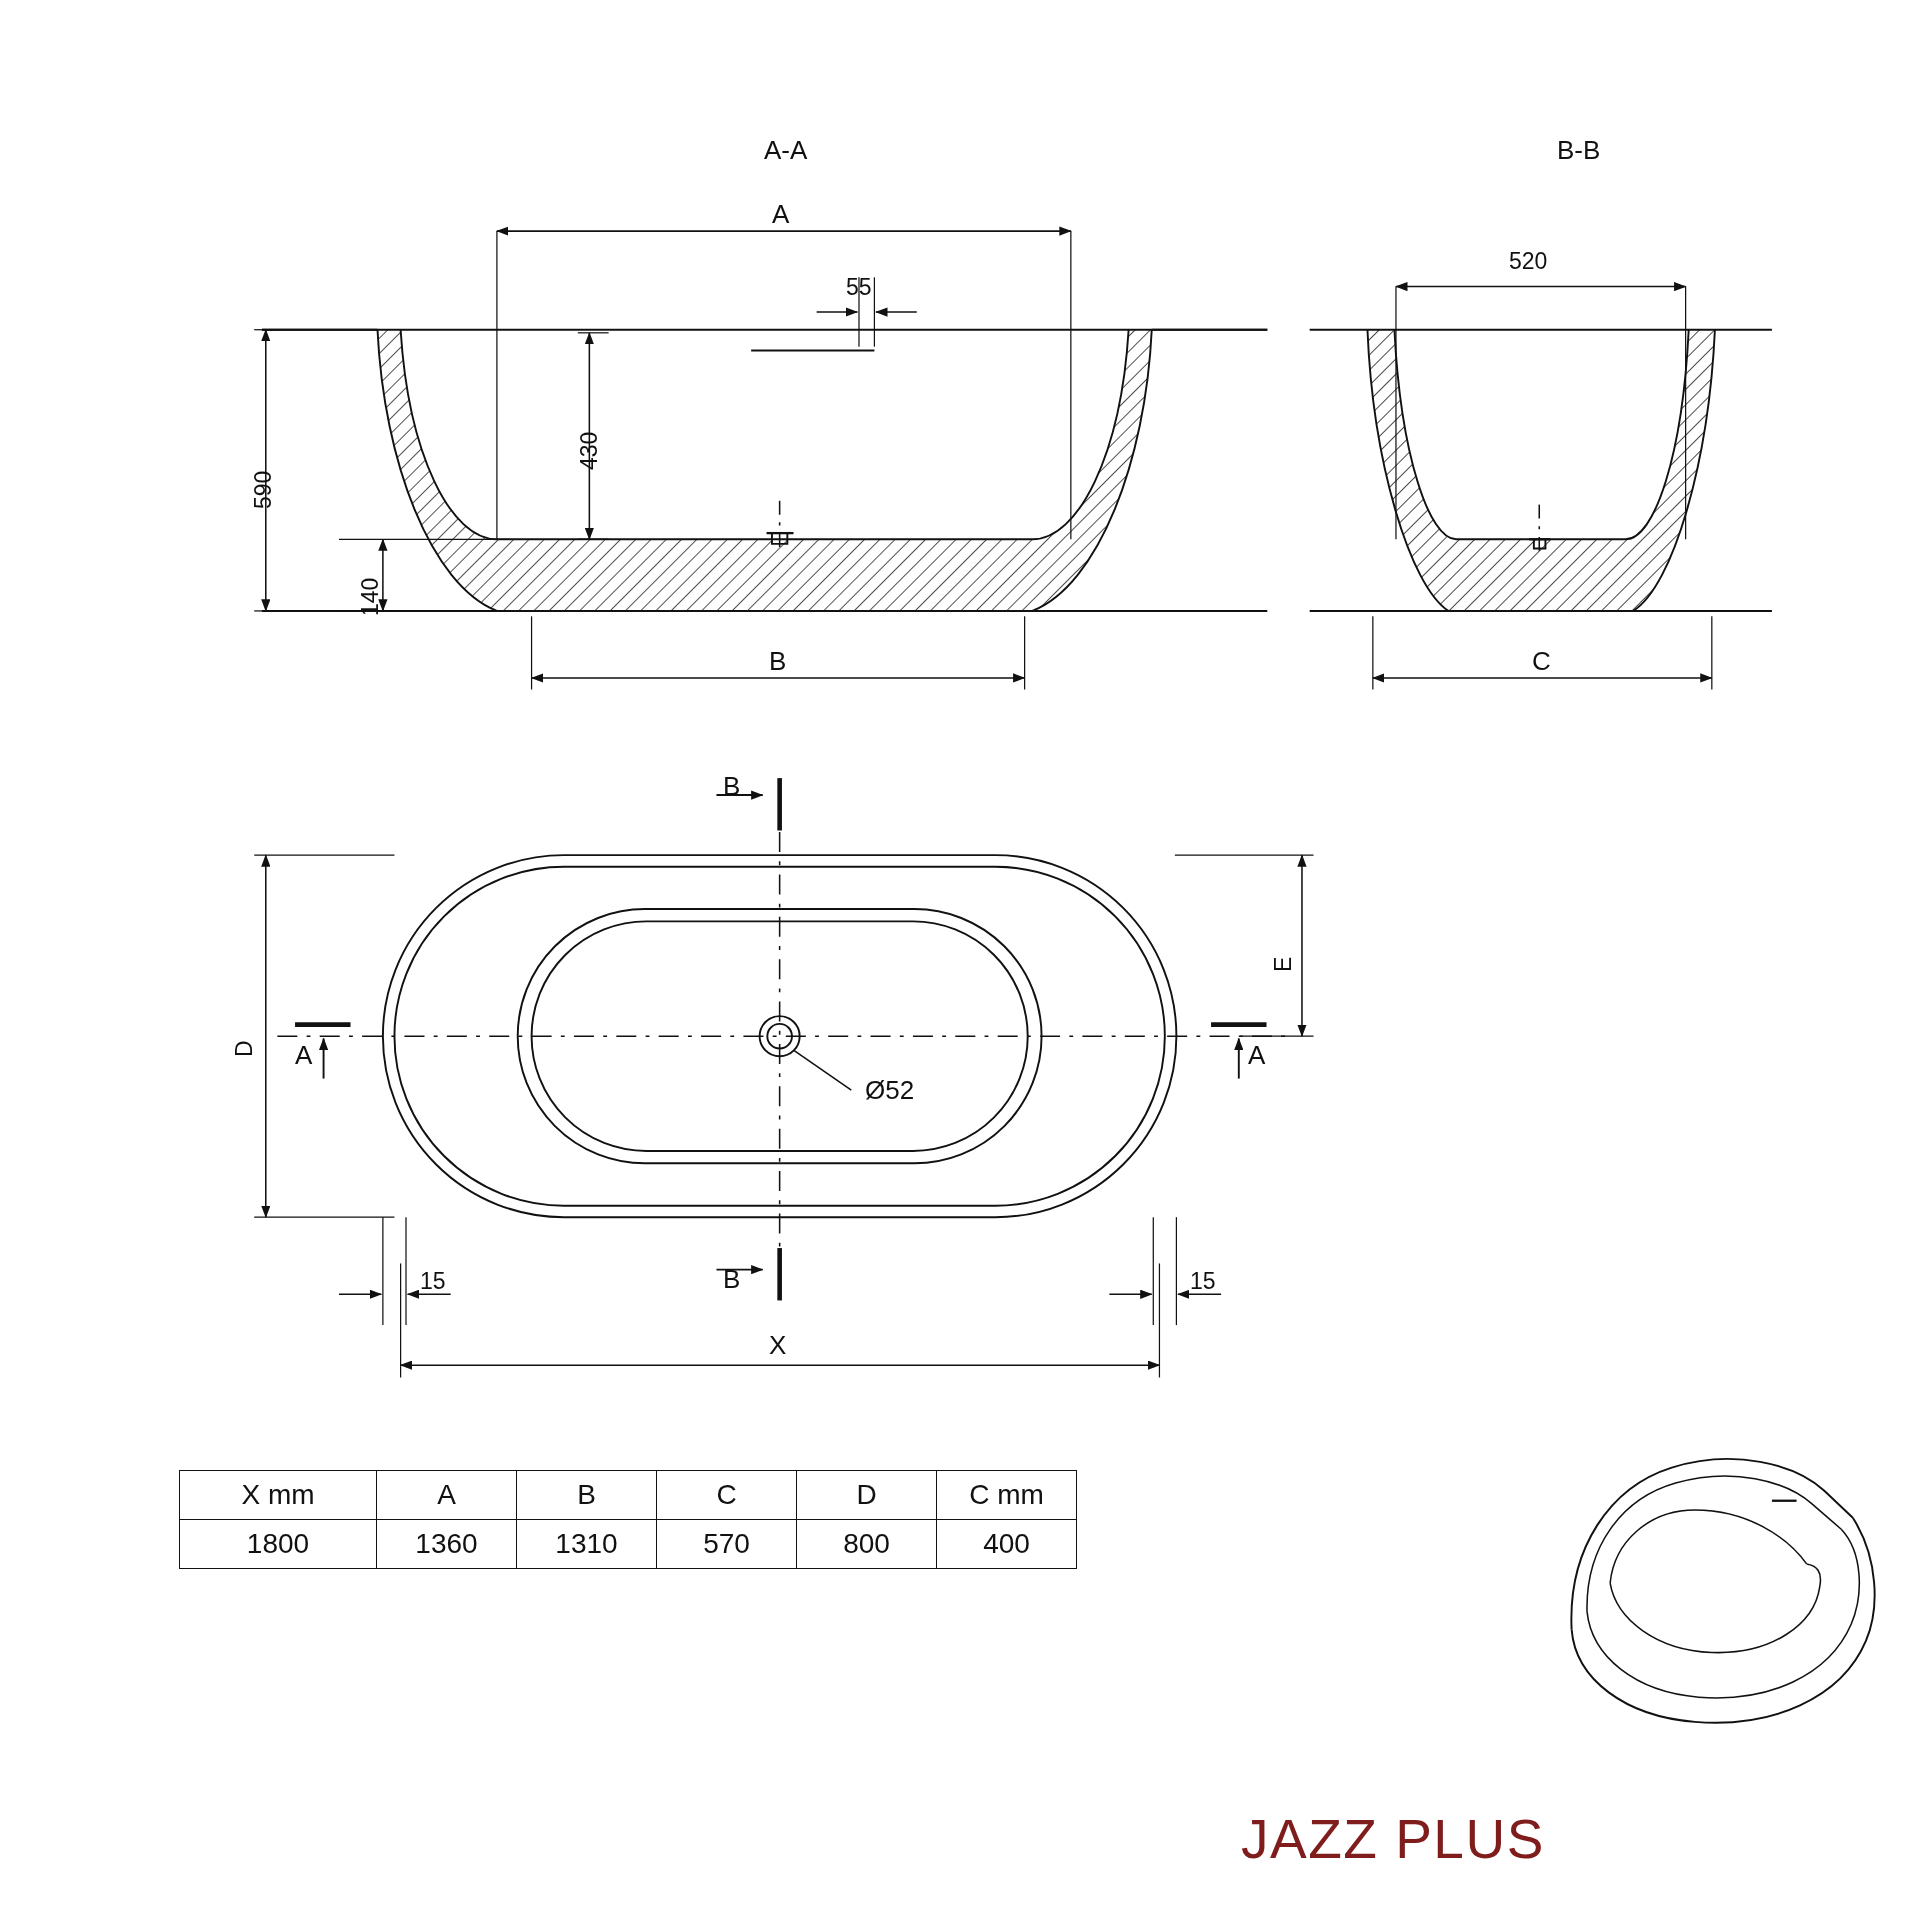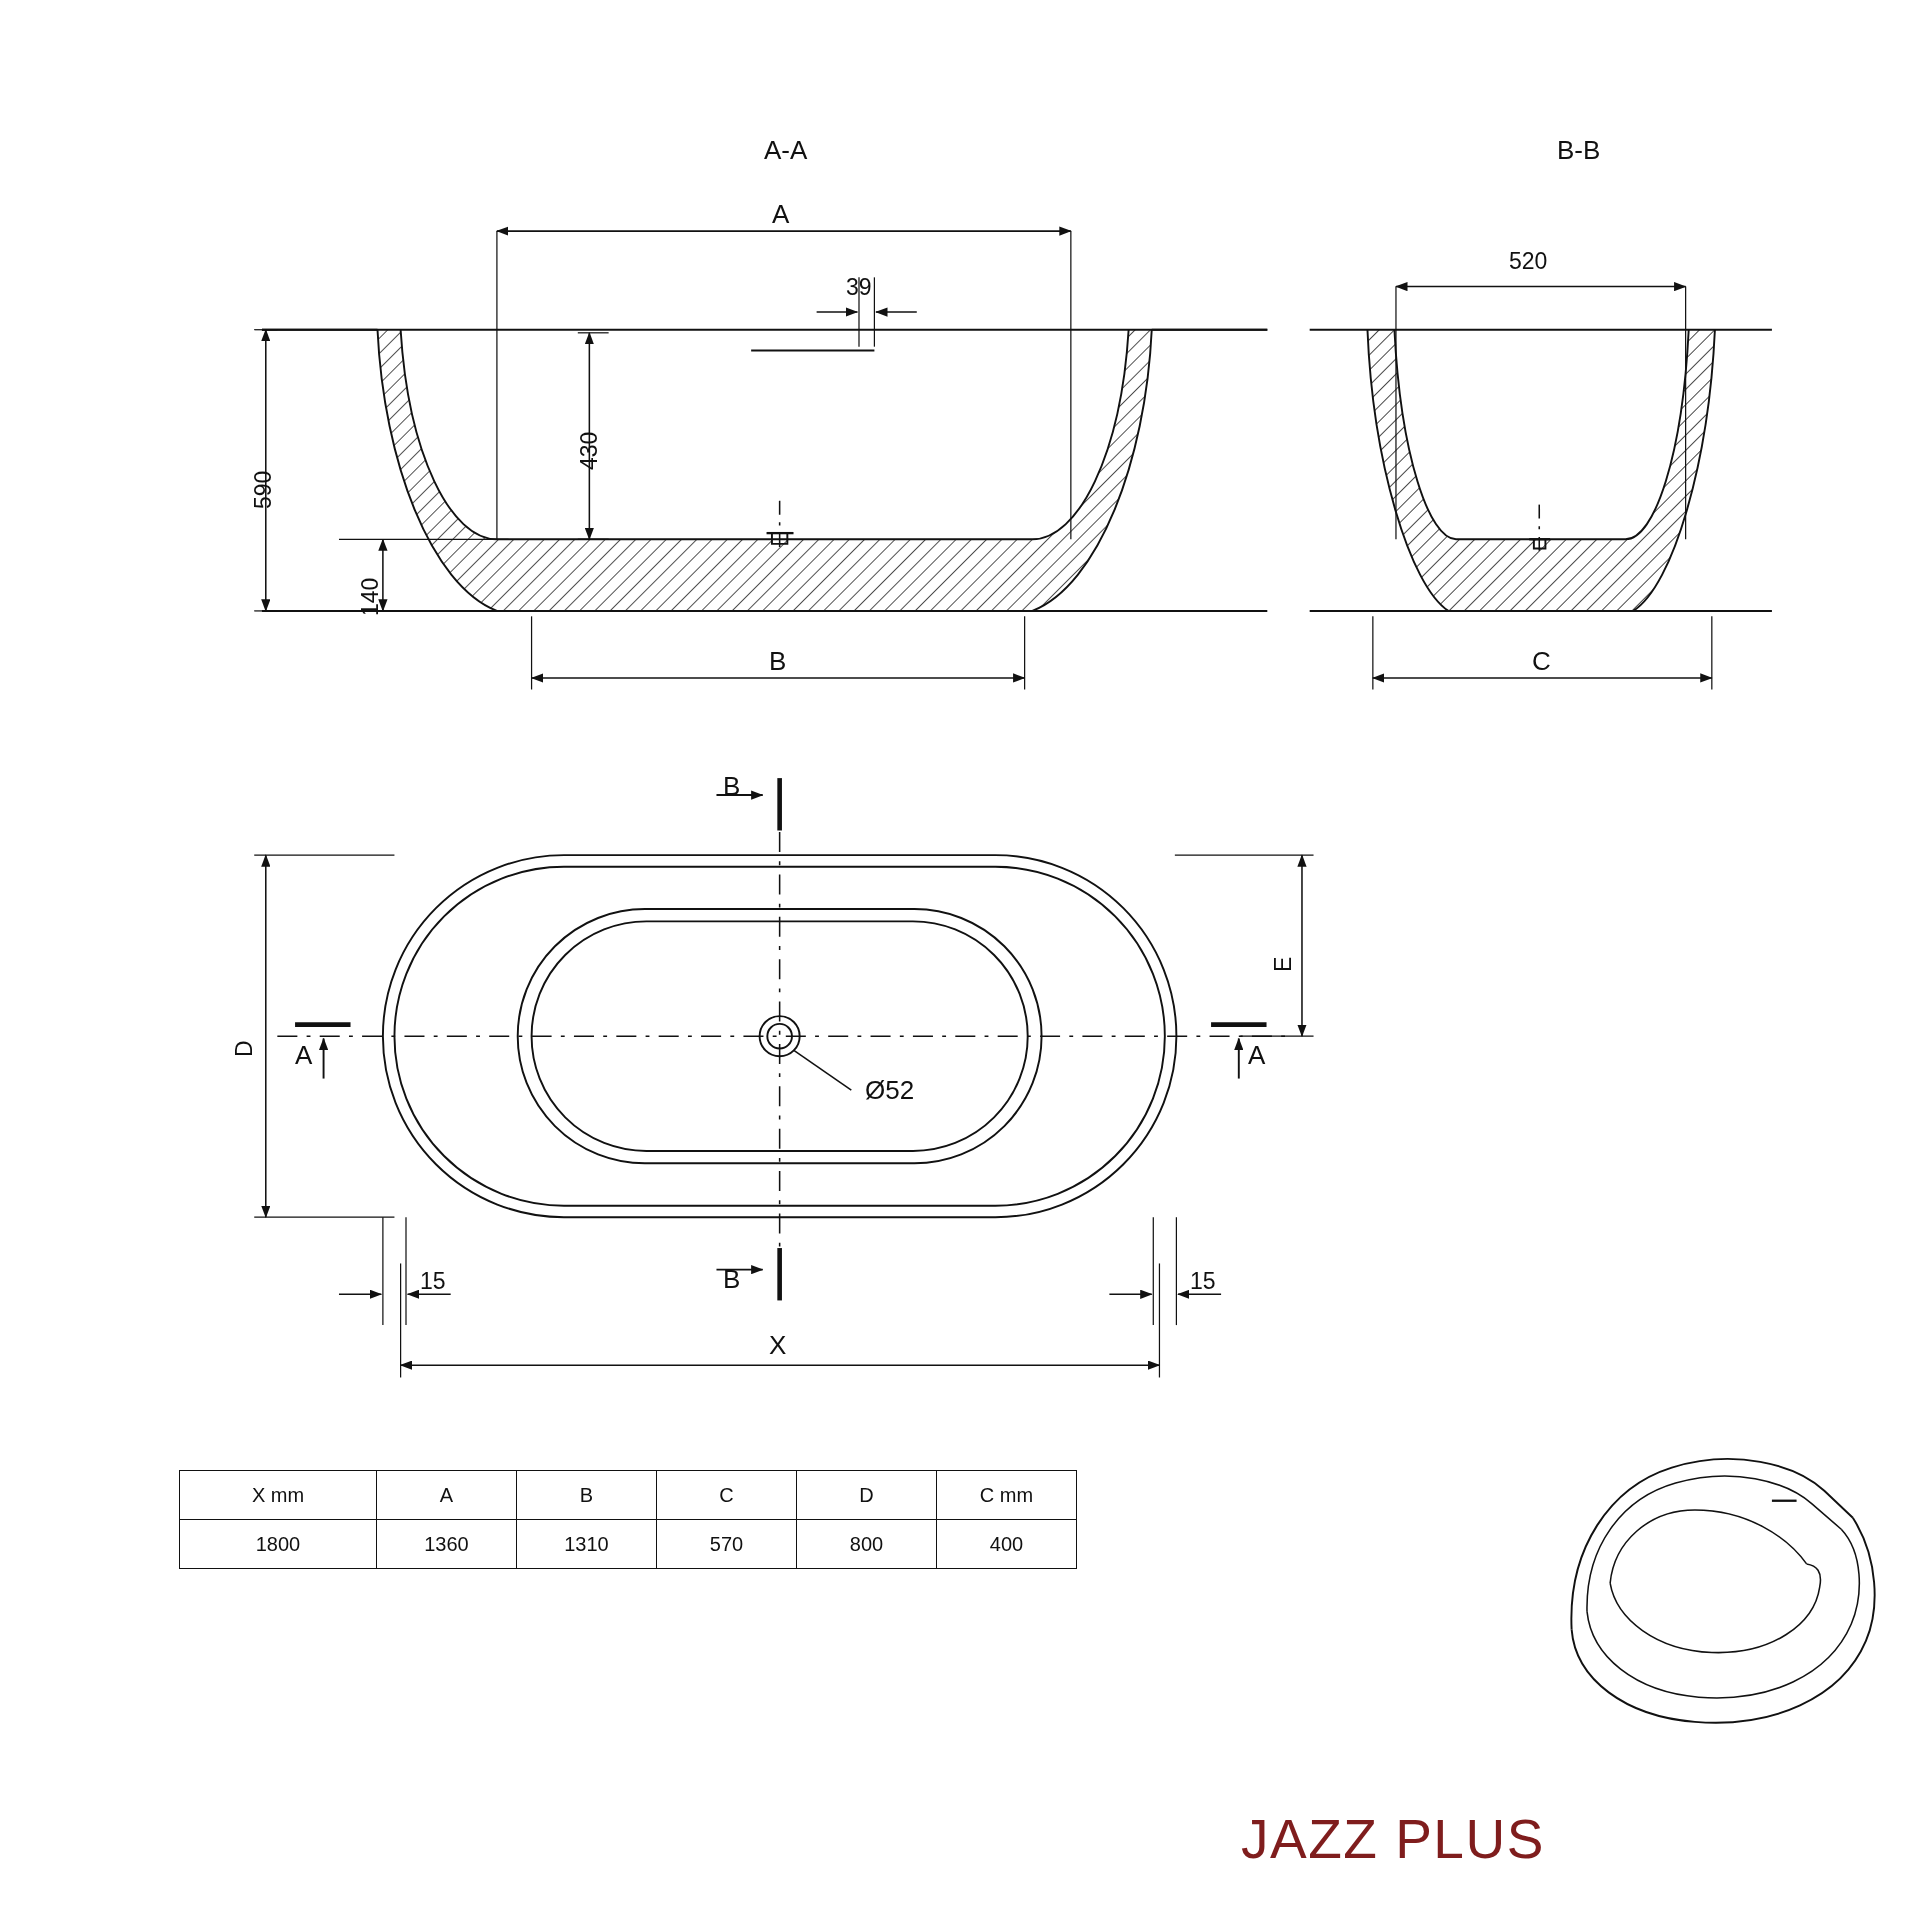--- a/index.html
+++ b/index.html
@@ -55,21 +55,21 @@
     left: 179px;
     top: 1470px;
     border-collapse: collapse;
     font-family: "Liberation Sans", sans-serif;
   }
   table.spec td, table.spec th {
     border: 1.5px solid #111;
     width: 139px;
     height: 48px;
     text-align: center;
-    font-size: 20px;
+    font-size: 28px;
     font-weight: normal;
     color: #111;
     padding: 0;
   }
   table.spec th:first-child, table.spec td:first-child {
     width: 196px;
   }
 </style>
 </head>
 <body>
@@ -251,21 +251,21 @@
         <path d="M 2090 2055 C 2098 2102 2150 2142 2222 2145 C 2300 2148 2355 2108 2362 2060 C 2366 2040 2358 2032 2345 2030" stroke="#111" stroke-width="2" fill="none"></path>
         <line x1="2300" y1="1948" x2="2332" y2="1948" stroke-width="3"></line>
       </g>
     </g>
   </svg>
 
   <div class="lbl big" style="left:764px; top:135px;">A-A</div>
   <div class="lbl big" style="left:1522px; top:135px;margin-left:35px;">B-B</div>
 
   <div class="lbl big" style="left:772px; top:199px;">A</div>
-  <div class="lbl" style="left:846px; top:274px;">39</div>
+  <div class="lbl" style="left:846px; top:274px;">55</div>
   <div class="lbl rot" style="left:250px; top:509px;">590</div>
   <div class="lbl rot" style="left:576px; top:470px;">430</div>
   <div class="lbl rot" style="left:357px; top:616px;">140</div>
   <div class="lbl big" style="left:769px; top:646px;">B</div>
 
   <div class="lbl" style="left:1509px; top:248px;">520</div>
   <div class="lbl big" style="left:1532px; top:646px;">C</div>
 
   <div class="lbl big" style="left:723px; top:771px;">B</div>
   <div class="lbl big" style="left:723px; top:1264px;">B</div>

